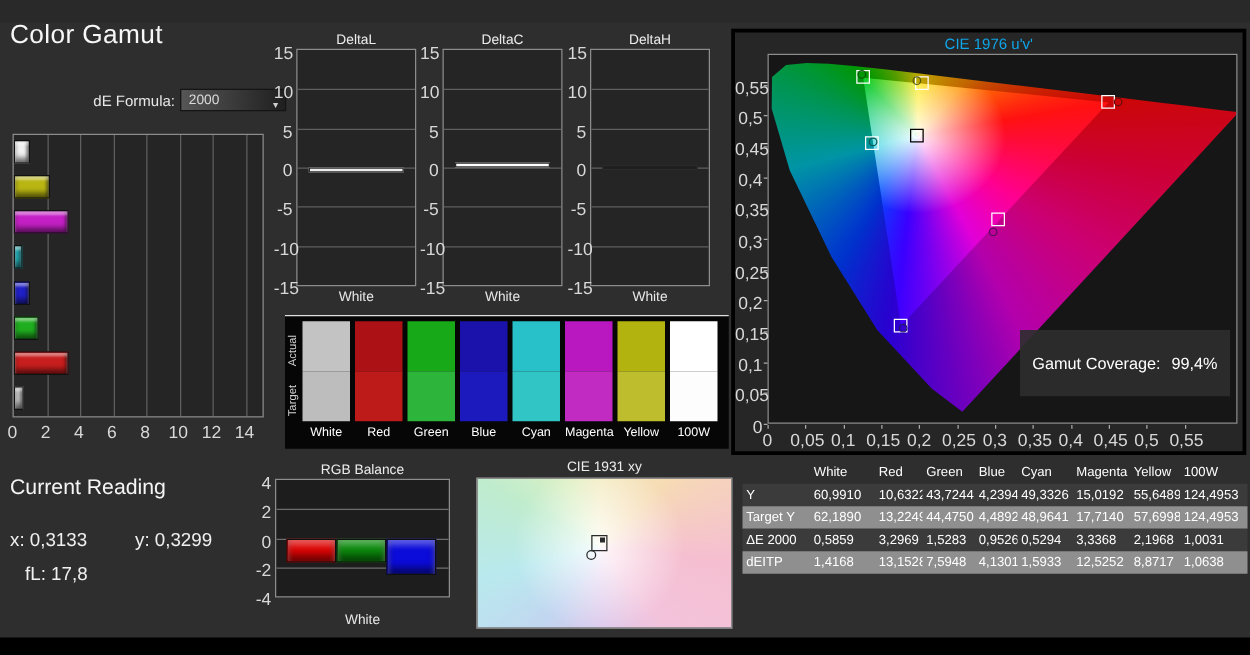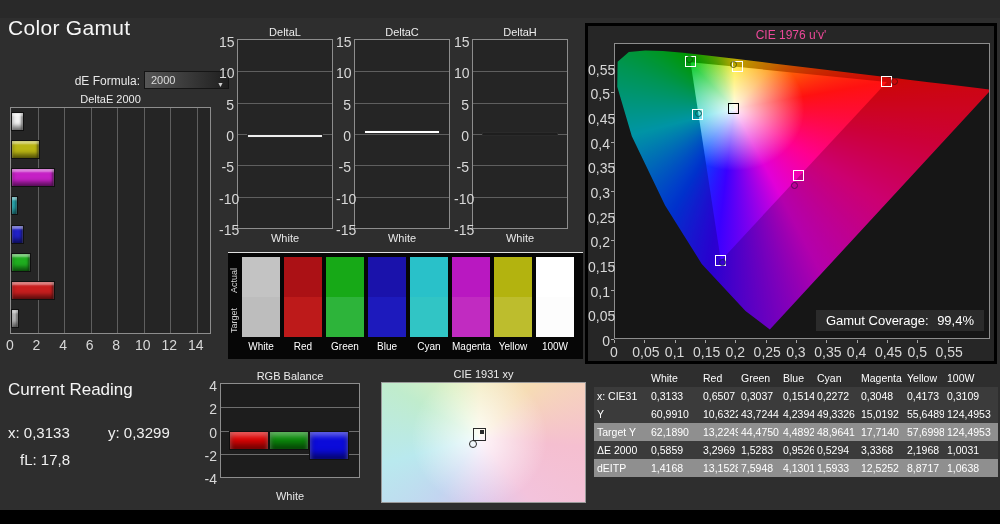--- a/index.html
+++ b/index.html
@@ -36,40 +36,40 @@
   
   .swatch-strip{left:228px;top:252px;width:355px;height:106px;background:#060606;border-top:1px solid #e0e0e0;}
   .rot-label{position:absolute;left:1px;width:12px;font-size:9px;color:#d5d5d5;
      writing-mode:vertical-rl;transform:rotate(180deg);text-align:center;}
   .swatch{position:absolute;top:4px;width:38px;}
   .swatch .half{width:38px;height:40px;}
   .swatch .cap{position:absolute;top:84px;width:38px;text-align:center;font-size:10px;color:#fff;}
 
   
   .cie76-panel{left:585px;top:23px;width:412px;height:341px;background:#262626;border:3px solid #000;box-sizing:border-box;}
-  .cie76-title{position:absolute;left:0;top:2px;width:100%;text-align:center;font-size:12px;color:#ec4899;}
+  .cie76-title{position:absolute;left:0;top:2px;width:100%;text-align:center;font-size:12px;color:#0ea5e9;}
   .cie76-plot{left:26px;top:17px;width:376px;height:296px;background:#161616;border:1px solid #8d8d8d;}
   .horseshoe,.gamut-triangle{position:absolute;inset:0;
      background:conic-gradient(from 0deg at 31.9% 22%,
        #ffe600 0deg,#ff9100 42deg,#ff1111 80deg,#ff0090 122deg,#e100d8 152deg,
        #3a00ff 187deg,#0050ff 215deg,#00c8dc 256deg,#00c878 290deg,#00c81e 316deg,
        #7fd400 340deg,#ffe600 360deg);}
   .horseshoe{filter:brightness(.72) saturate(1.15);
      clip-path:polygon(41.4% 97.1%,34.9% 90.8%,23.2% 74.8%,13.4% 54.9%,4.5% 31.4%,.6% 14.5%,
        .7% 6%,3.7% 2.7%,8.1% 2.2%,12.8% 2.4%,18.2% 3%,24.7% 3.9%,32.7% 5.1%,42.3% 6.6%,
        53.5% 8.3%,65.1% 10.1%,75.7% 11.7%,83.9% 13%,89.8% 13.9%,96.9% 15%,100.5% 15.6%);}
   .gamut-triangle{clip-path:polygon(72.7% 12.9%,20.2% 6.2%,28.3% 73.7%);}
   .white-glow{position:absolute;inset:0;clip-path:polygon(72.7% 12.9%,20.2% 6.2%,28.3% 73.7%);
      background:radial-gradient(ellipse 70px 62px at 31.9% 22%,rgba(255,255,255,.95),rgba(255,255,255,0) 100%);}
   .target-sq{position:absolute;width:9px;height:9px;border:1.5px solid #fff;background:transparent;
      transform:translate(-6px,-6px);}
   .meas-dot{position:absolute;width:5px;height:5px;border-radius:50%;border:1.4px solid #333;
      transform:translate(-4px,-4px);}
-  .coverage-badge{position:absolute;right:5px;bottom:7px;background:rgba(46,46,46,.92);
-     padding:3px 10px;font-size:13px;color:#fff;}
+  .coverage-badge{position:absolute;right:5px;bottom:21px;background:rgba(46,46,46,.92);
+     padding:19px 10px;font-size:13px;color:#fff;}
   .cie76-tick{position:absolute;background:#aaa;}
 
   
   .cr-title{left:8px;top:380px;font-size:17px;color:#f5f5f5;}
   .cr-line{position:absolute;font-size:15px;color:#f0f0f0;}
 
   
   .cie31-canvas{left:381px;top:382px;width:205px;height:121px;border:1px solid #9a9a9a;box-sizing:border-box;
      background:radial-gradient(circle at 48% 46%,rgba(255,255,255,.88),rgba(255,255,255,0) 55%),
        conic-gradient(from 0deg at 48% 46%,
@@ -96,21 +96,20 @@
   <div class="abs top-strip"></div>
 
   <div class="abs page-title">Color Gamut</div>
 
   <div class="abs deform-label">dE Formula:</div>
   <div class="abs deform-select">
     <span>2000</span>
     <span class="arrow">▼</span>
   </div>
 
-  <div class="abs chart-title" style="left:10px;top:93px;width:201px;">DeltaE 2000</div>
   <div class="plot" style="left:10px;top:107px;width:201px;height:227px;" id="deltae-plot">
       <div class="gridline-v" style="left: 26.5px;"></div>
       <div class="gridline-v" style="left: 53.1px;"></div>
       <div class="gridline-v" style="left: 79.6px;"></div>
       <div class="gridline-v" style="left: 106.1px;"></div>
       <div class="gridline-v" style="left: 132.7px;"></div>
       <div class="gridline-v" style="left: 159.2px;"></div>
       <div class="gridline-v" style="left: 185.7px;"></div>
       <div class="de-bar" style="top: 4px; width: 13.3px; background: rgb(242, 242, 242);"></div>
       <div class="de-bar" style="top: 32.1px; width: 29.1px; background: rgb(185, 181, 19);"></div>
@@ -366,31 +365,20 @@
         <div class="t-cell c1">White</div>
         <div class="t-cell c2">Red</div>
         <div class="t-cell c3">Green</div>
         <div class="t-cell c4">Blue</div>
         <div class="t-cell c5">Cyan</div>
         <div class="t-cell c6">Magenta</div>
         <div class="t-cell c7">Yellow</div>
         <div class="t-cell c8">100W</div>
       </div>
       <div class="t-row dark">
-        <div class="t-cell c0">x: CIE31</div>
-        <div class="t-cell c1">0,3133</div>
-        <div class="t-cell c2">0,6507</div>
-        <div class="t-cell c3">0,3037</div>
-        <div class="t-cell c4">0,1514</div>
-        <div class="t-cell c5">0,2272</div>
-        <div class="t-cell c6">0,3048</div>
-        <div class="t-cell c7">0,4173</div>
-        <div class="t-cell c8">0,3109</div>
-      </div>
-      <div class="t-row dark">
         <div class="t-cell c0">Y</div>
         <div class="t-cell c1">60,9910</div>
         <div class="t-cell c2">10,6322</div>
         <div class="t-cell c3">43,7244</div>
         <div class="t-cell c4">4,2394</div>
         <div class="t-cell c5">49,3326</div>
         <div class="t-cell c6">15,0192</div>
         <div class="t-cell c7">55,6489</div>
         <div class="t-cell c8">124,4953</div>
       </div>

